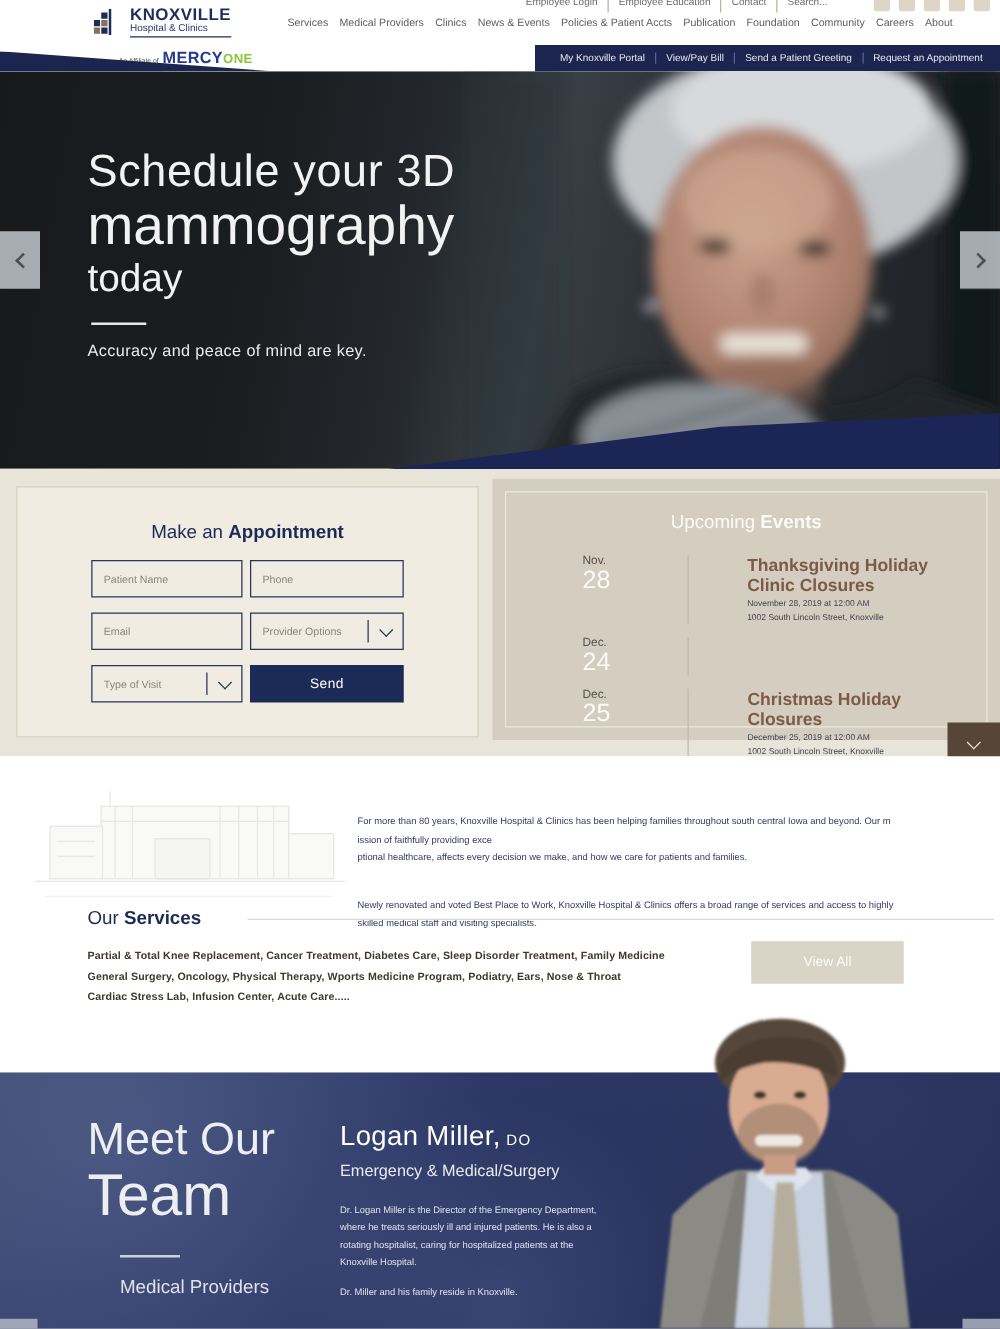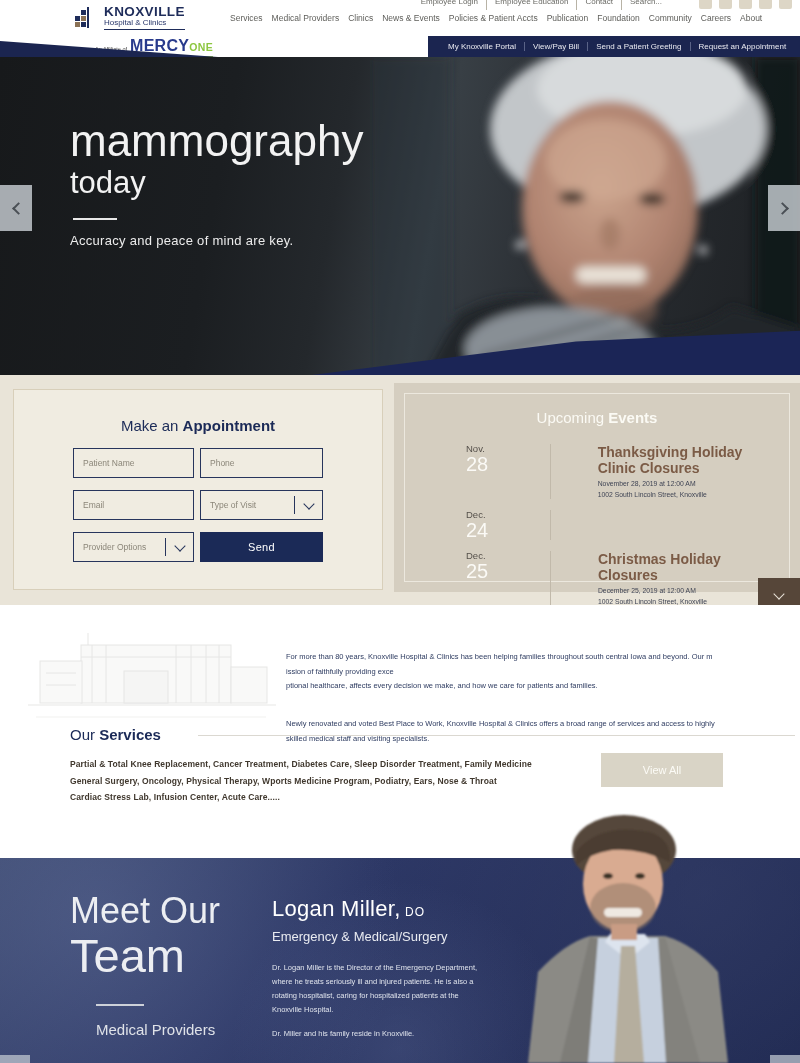--- a/index.html
+++ b/index.html
@@ -15,21 +15,21 @@
   .social { position:absolute; top:-4px; right:8px; display:flex; gap:7px; }
   .sicon { width:13px; height:13px; background:#ddd6c6; border-radius:2px; color:#c3baa6; font-size:7px; display:flex; align-items:center; justify-content:center; cursor:pointer; }
   .logo { position:absolute; left:75px; top:5px; cursor:pointer; }
   .logo-row { display:flex; align-items:flex-start; gap:5px; }
   .logo-mark { margin-top:2px; }
   .logo-name { font-size:13.5px; font-weight:bold; color:#1e2c5a; letter-spacing:.4px; line-height:13px; }
   .logo-sub { font-size:8px; color:#273569; border-bottom:1px solid #1e2c5a; padding-bottom:2px; }
   .affil { margin-top:7px; margin-left:20px; white-space:nowrap; }
   .affil-pre { font-size:5.5px; color:#444; margin-right:3px; }
   .brand { display:inline-block; border-bottom:1.5px solid #9ac356; padding-bottom:1px; }
-  .brand-m1 { font-size:16px; font-weight:bold; color:#283a8c; letter-spacing:.3px;text-align:center; }
+  .brand-m1 { font-size:13px; font-weight:bold; color:#283a8c; letter-spacing:.3px;text-align:center; }
   .brand-m2 { font-size:10.5px; font-weight:bold; color:#8cc63f; letter-spacing:.3px; }
   .nav { position:absolute; left:230px; top:13px; display:flex; gap:9px; font-size:8.5px; color:#5e5e5a; white-space:nowrap; }
   .nav-item { cursor:pointer; }
   .wedge { position:absolute; left:0; bottom:0; width:218px; height:16px; background:#1b2550; clip-path:polygon(0 0,100% 100%,0 100%); }
 
   
   .subnav { position:absolute; left:428px; top:36px; width:372px; height:21px; background:#1b2550; display:flex; align-items:center; font-size:8px; color:#e9e9f0; padding-left:12px; z-index:31; white-space:nowrap; }
   .s-item { padding:0 8px; cursor:pointer; }
   .s-item:not(:last-child){ border-right:1px solid #5a6387; }
 
@@ -200,20 +200,21 @@
         <ellipse cx="242" cy="252" rx="46" ry="24" fill="#8a6655" opacity=".55"></ellipse>
         <circle cx="150" cy="188" r="4" fill="#e9e9ec"></circle>
         <circle cx="333" cy="193" r="4" fill="#e9e9ec"></circle>
         <path d="M55 318 L88 258 Q140 228 200 250 L252 272 Q322 282 362 250 L430 272 L430 318 Z" fill="#23262a"></path>
         <ellipse cx="190" cy="292" rx="95" ry="42" fill="#9aa2a8" opacity=".85"></ellipse>
         <path d="M110 300 L250 258 M130 315 L270 270 M160 318 L290 278" stroke="#34383c" stroke-width="4" opacity=".55" fill="none"></path>
       </g>
     </svg>
     <div class="hero-wave"></div>
     <div class="hero-copy">
+      <div class="h-l1">Schedule your 3D</div>
       <div class="h-l2">mammography</div>
       <div class="h-l3">today</div>
       <div class="h-rule"></div>
       <div class="h-sub">Accuracy and peace of mind are key.</div>
     </div>
     <div class="hero-arrow left">
         <span class="chv l"></span>
       </div>
     <div class="hero-arrow right">
         <span class="chv r"></span>
@@ -221,26 +222,26 @@
   </div>
 
   <div class="booking">
     <div class="form-panel">
       <div class="fp-title"><span>Make an </span><b>Appointment</b></div>
       <div class="form-grid">
         <input class="fld" type="text" placeholder="Patient Name" style="">
         <input class="fld" type="text" placeholder="Phone" style="">
         <input class="fld" type="text" placeholder="Email" style="">
         <div class="fld sel">
-          <span>Type of Visit</span>
+          <span>Provider Options</span>
           <span class="vline"></span>
           <span class="chev-d"></span>
         </div>
         <div class="fld sel">
-          <span>Provider Options</span>
+          <span>Type of Visit</span>
           <span class="vline"></span>
           <span class="chev-d"></span>
         </div>
         <button class="send-btn">Send</button>
       </div>
     </div>
 
     <div class="events-panel">
       <div class="ep-border"></div>
       <div class="ep-title"><span>Upcoming </span><b>Events</b></div>

